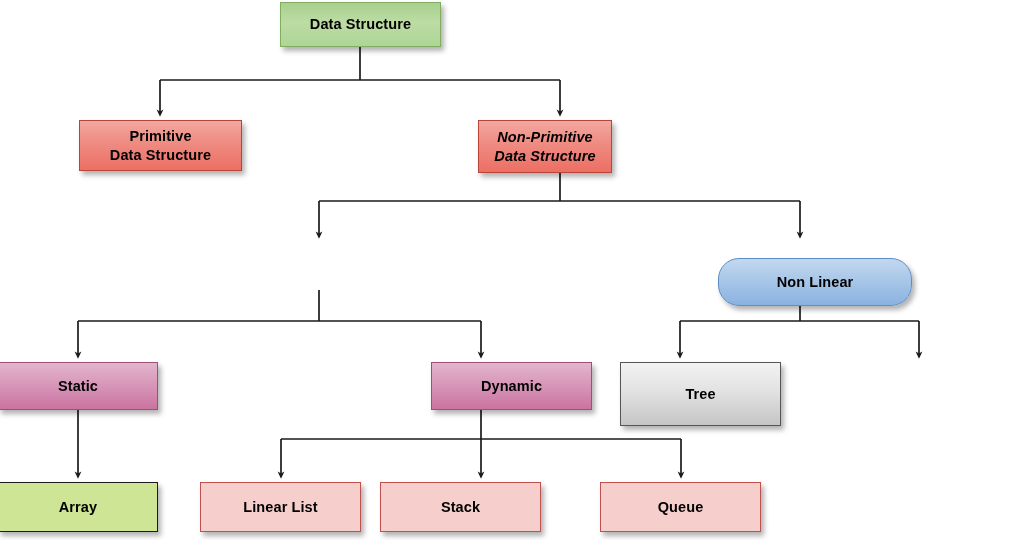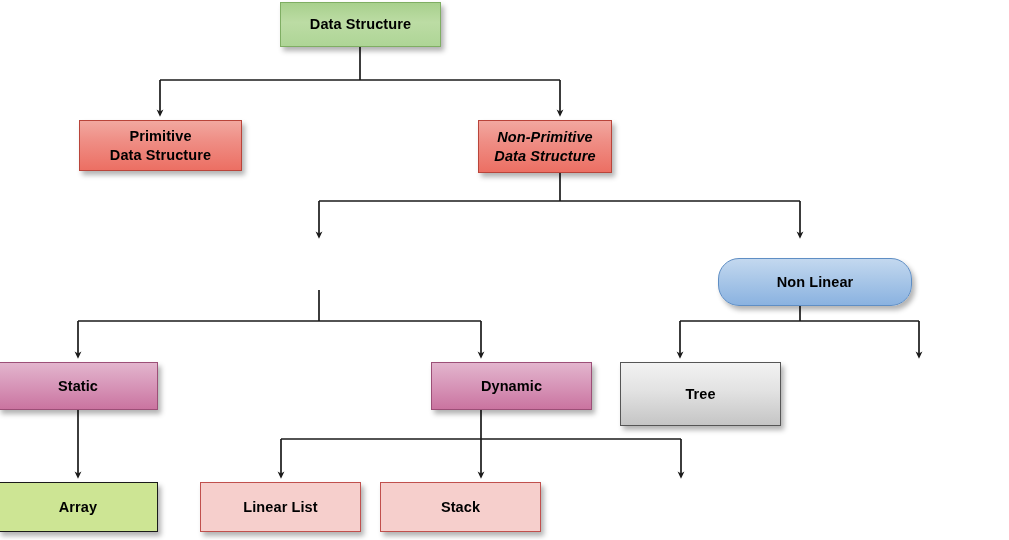--- a/index.html
+++ b/index.html
@@ -164,14 +164,17 @@
   </div>
 
   <div class="node n-pink" style="left:200px; top:482px; width:161px; height:50px;">
     <span class="lbl">Linear List</span>
   </div>
 
   <div class="node n-pink" style="left:380px; top:482px; width:161px; height:50px;">
     <span class="lbl">Stack</span>
   </div>
 
+  <div class="node n-pink" style="left:600px; top:482px; width:161px; height:50px;">
+    <span class="lbl">Queue</span>
+  </div>
 
 </div>
 
 </body></html>

